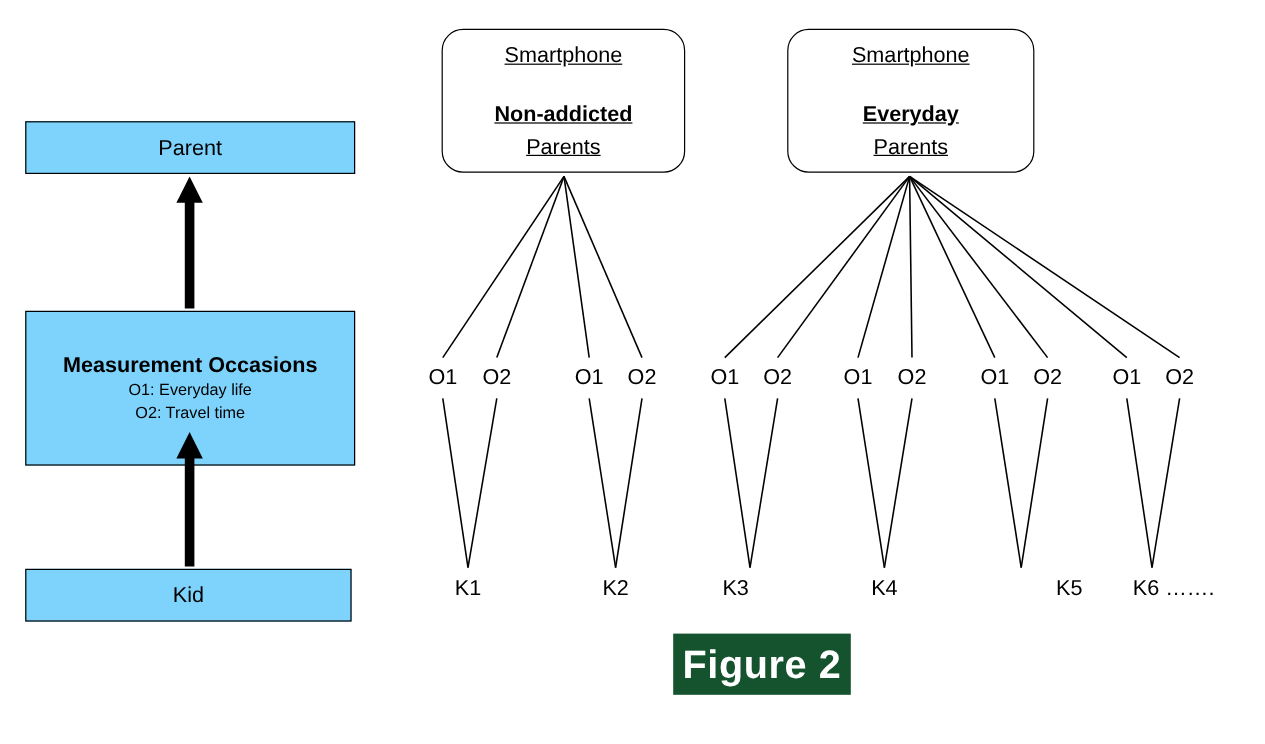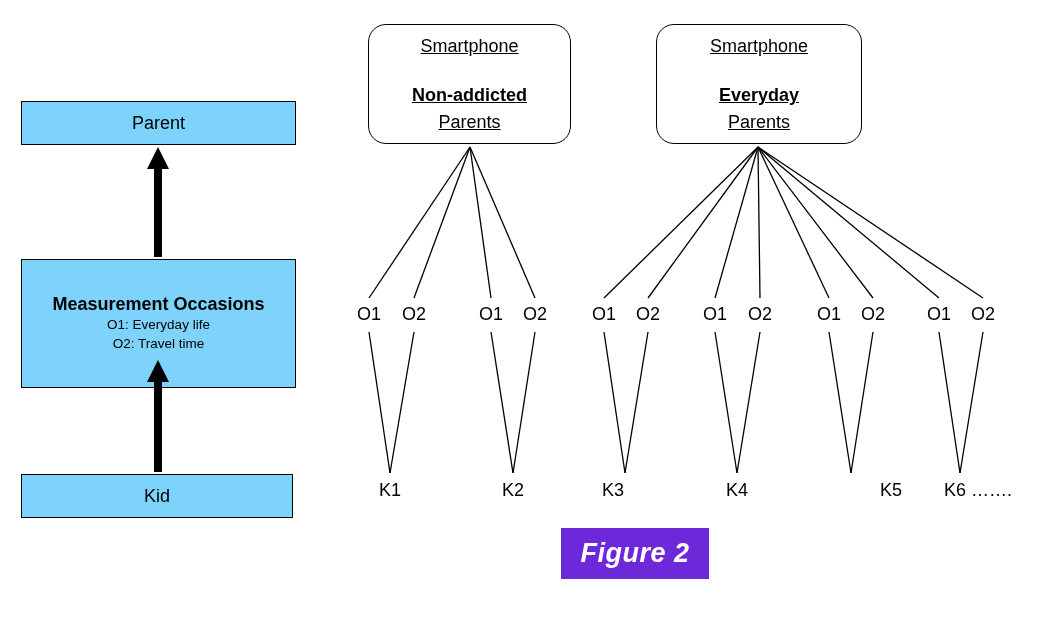--- a/index.html
+++ b/index.html
@@ -105,29 +105,28 @@
   .kid-label {
     top: 480px;
   }
   
   #figure-caption {
     position: absolute;
     left: 561px;
     top: 528px;
     width: 148px;
     height: 51px;
-    background: #6d28d9;
+    background: #14532d;
     color: #fff;
-    font-size: 27px;
+    font-size: 33px;
     font-weight: bold;
     display: flex;
     align-items: center;
     justify-content: center;
     letter-spacing: 0.5px;
-    font-style: italic;
   }
   svg.overlay {
     position: absolute;
     left: 0;
     top: 0;
     width: 1054px;
     height: 620px;
     pointer-events: none;
   }
 </style>

